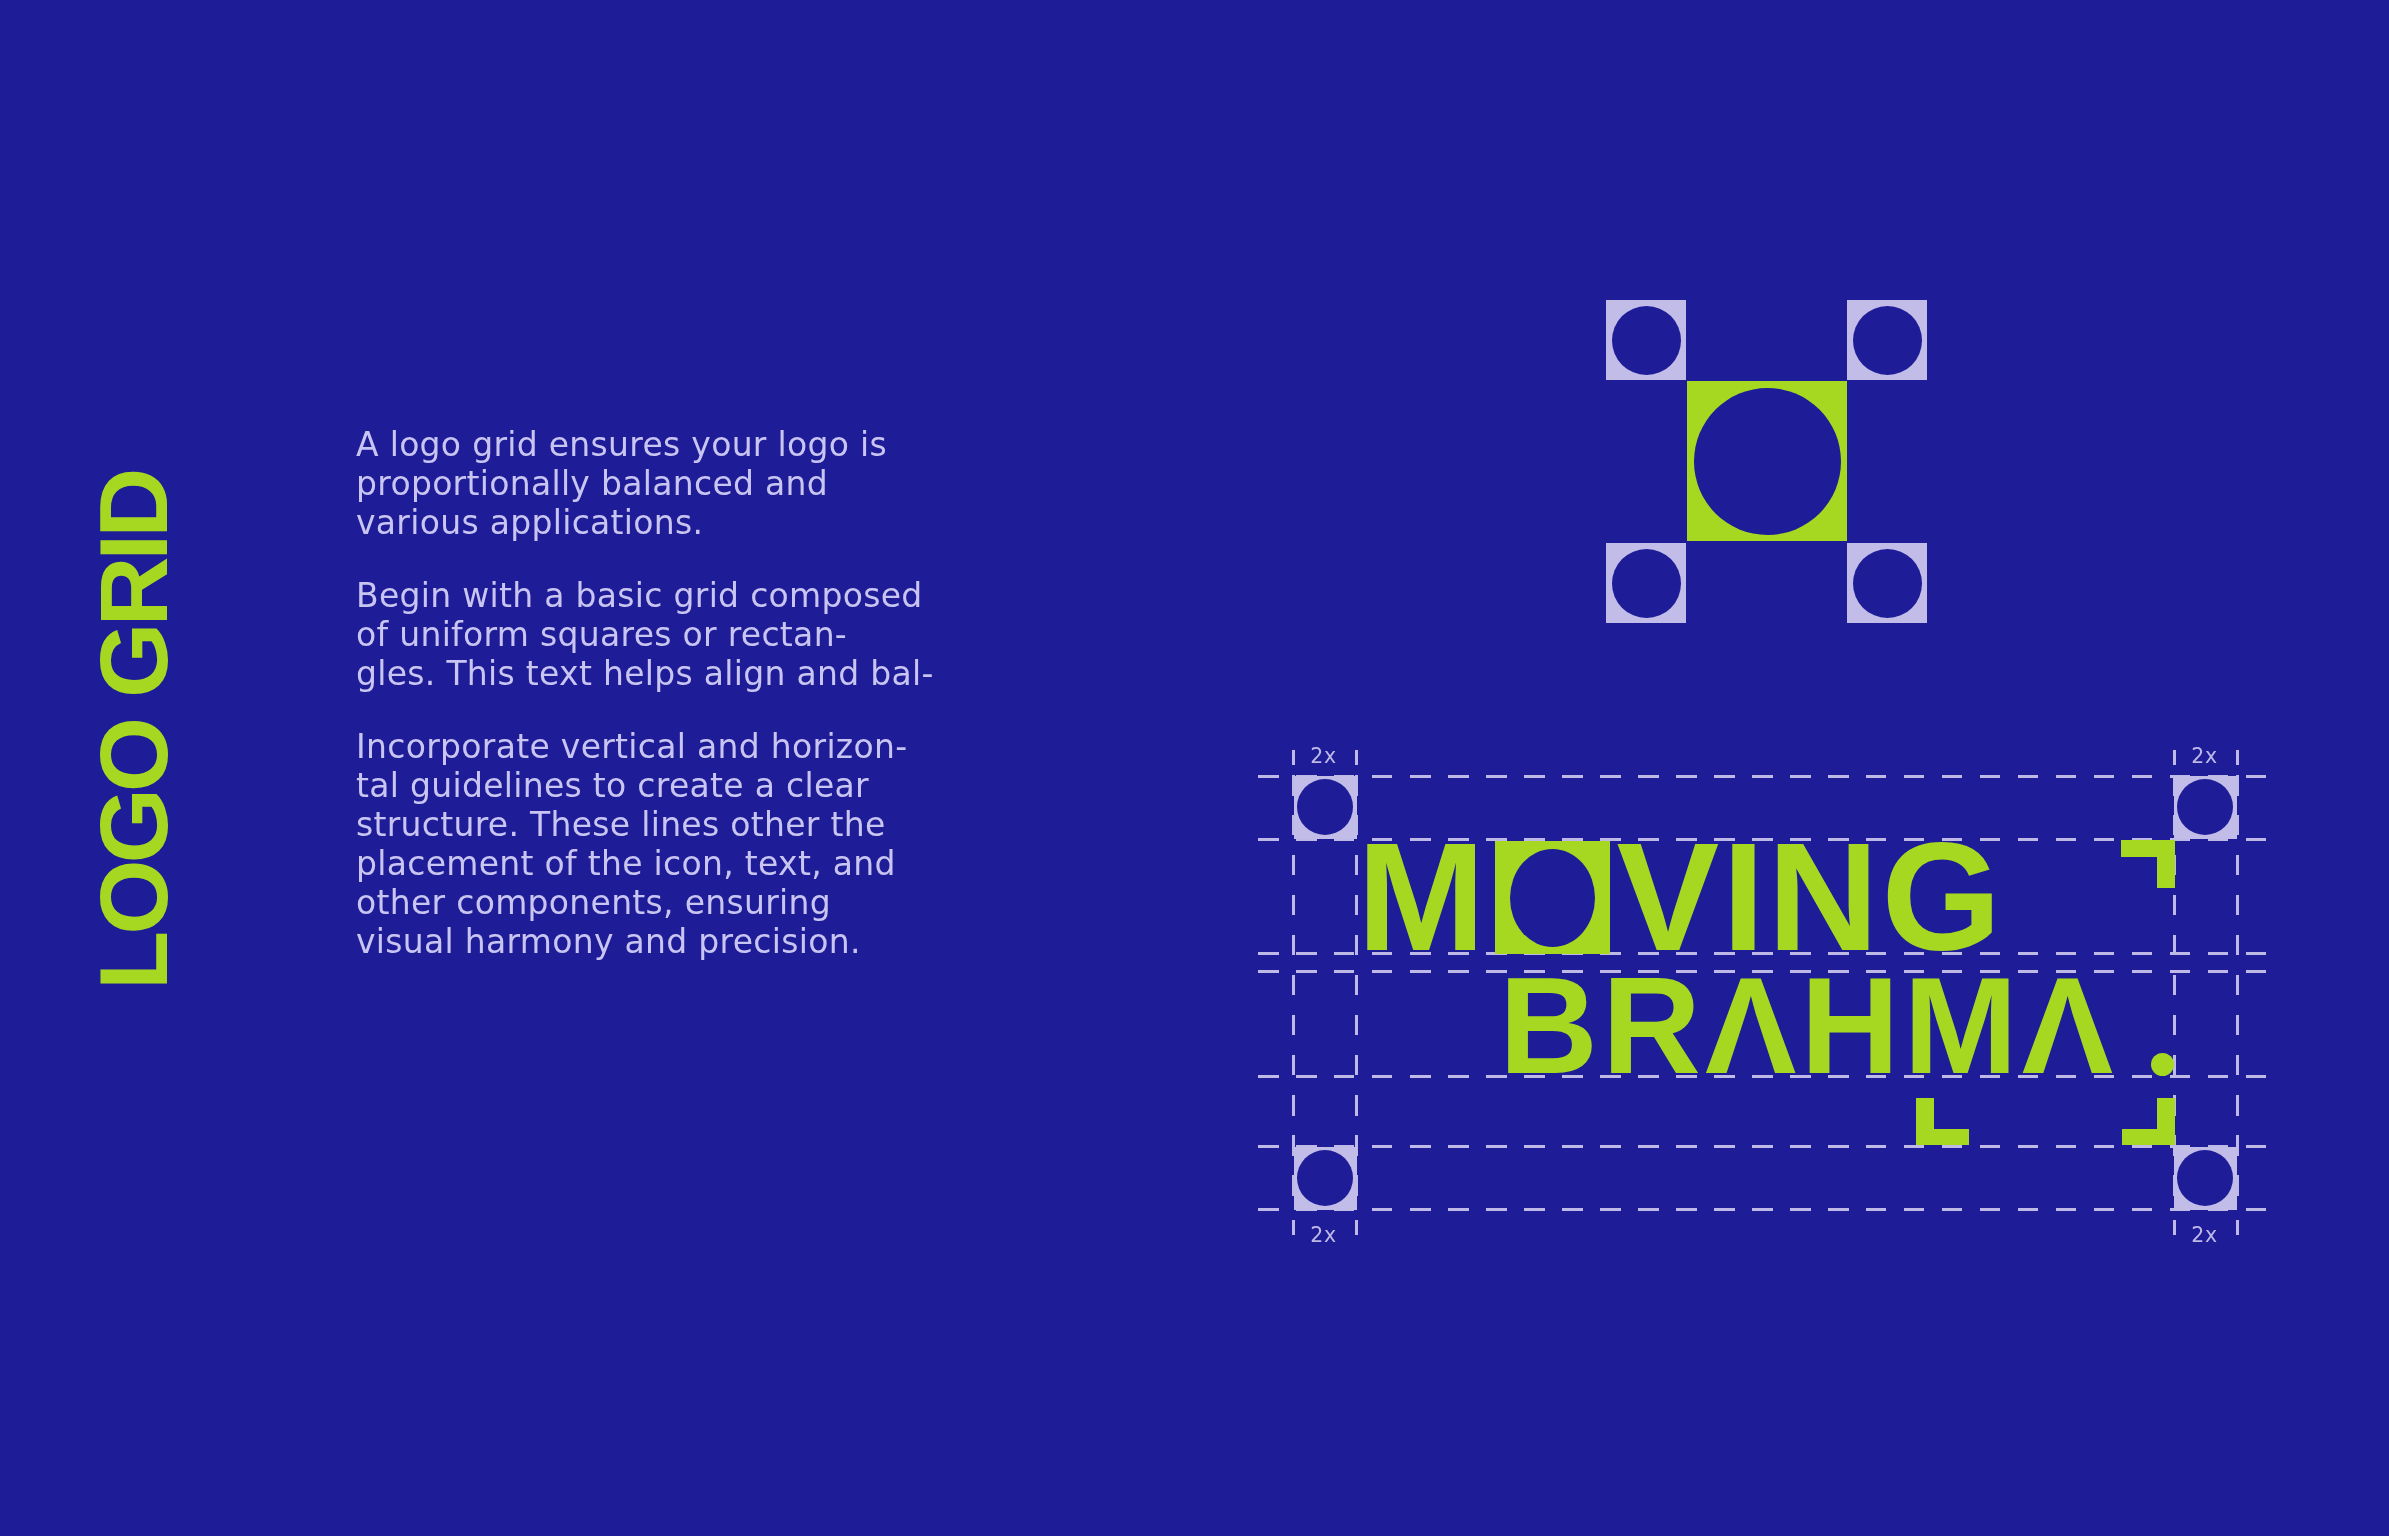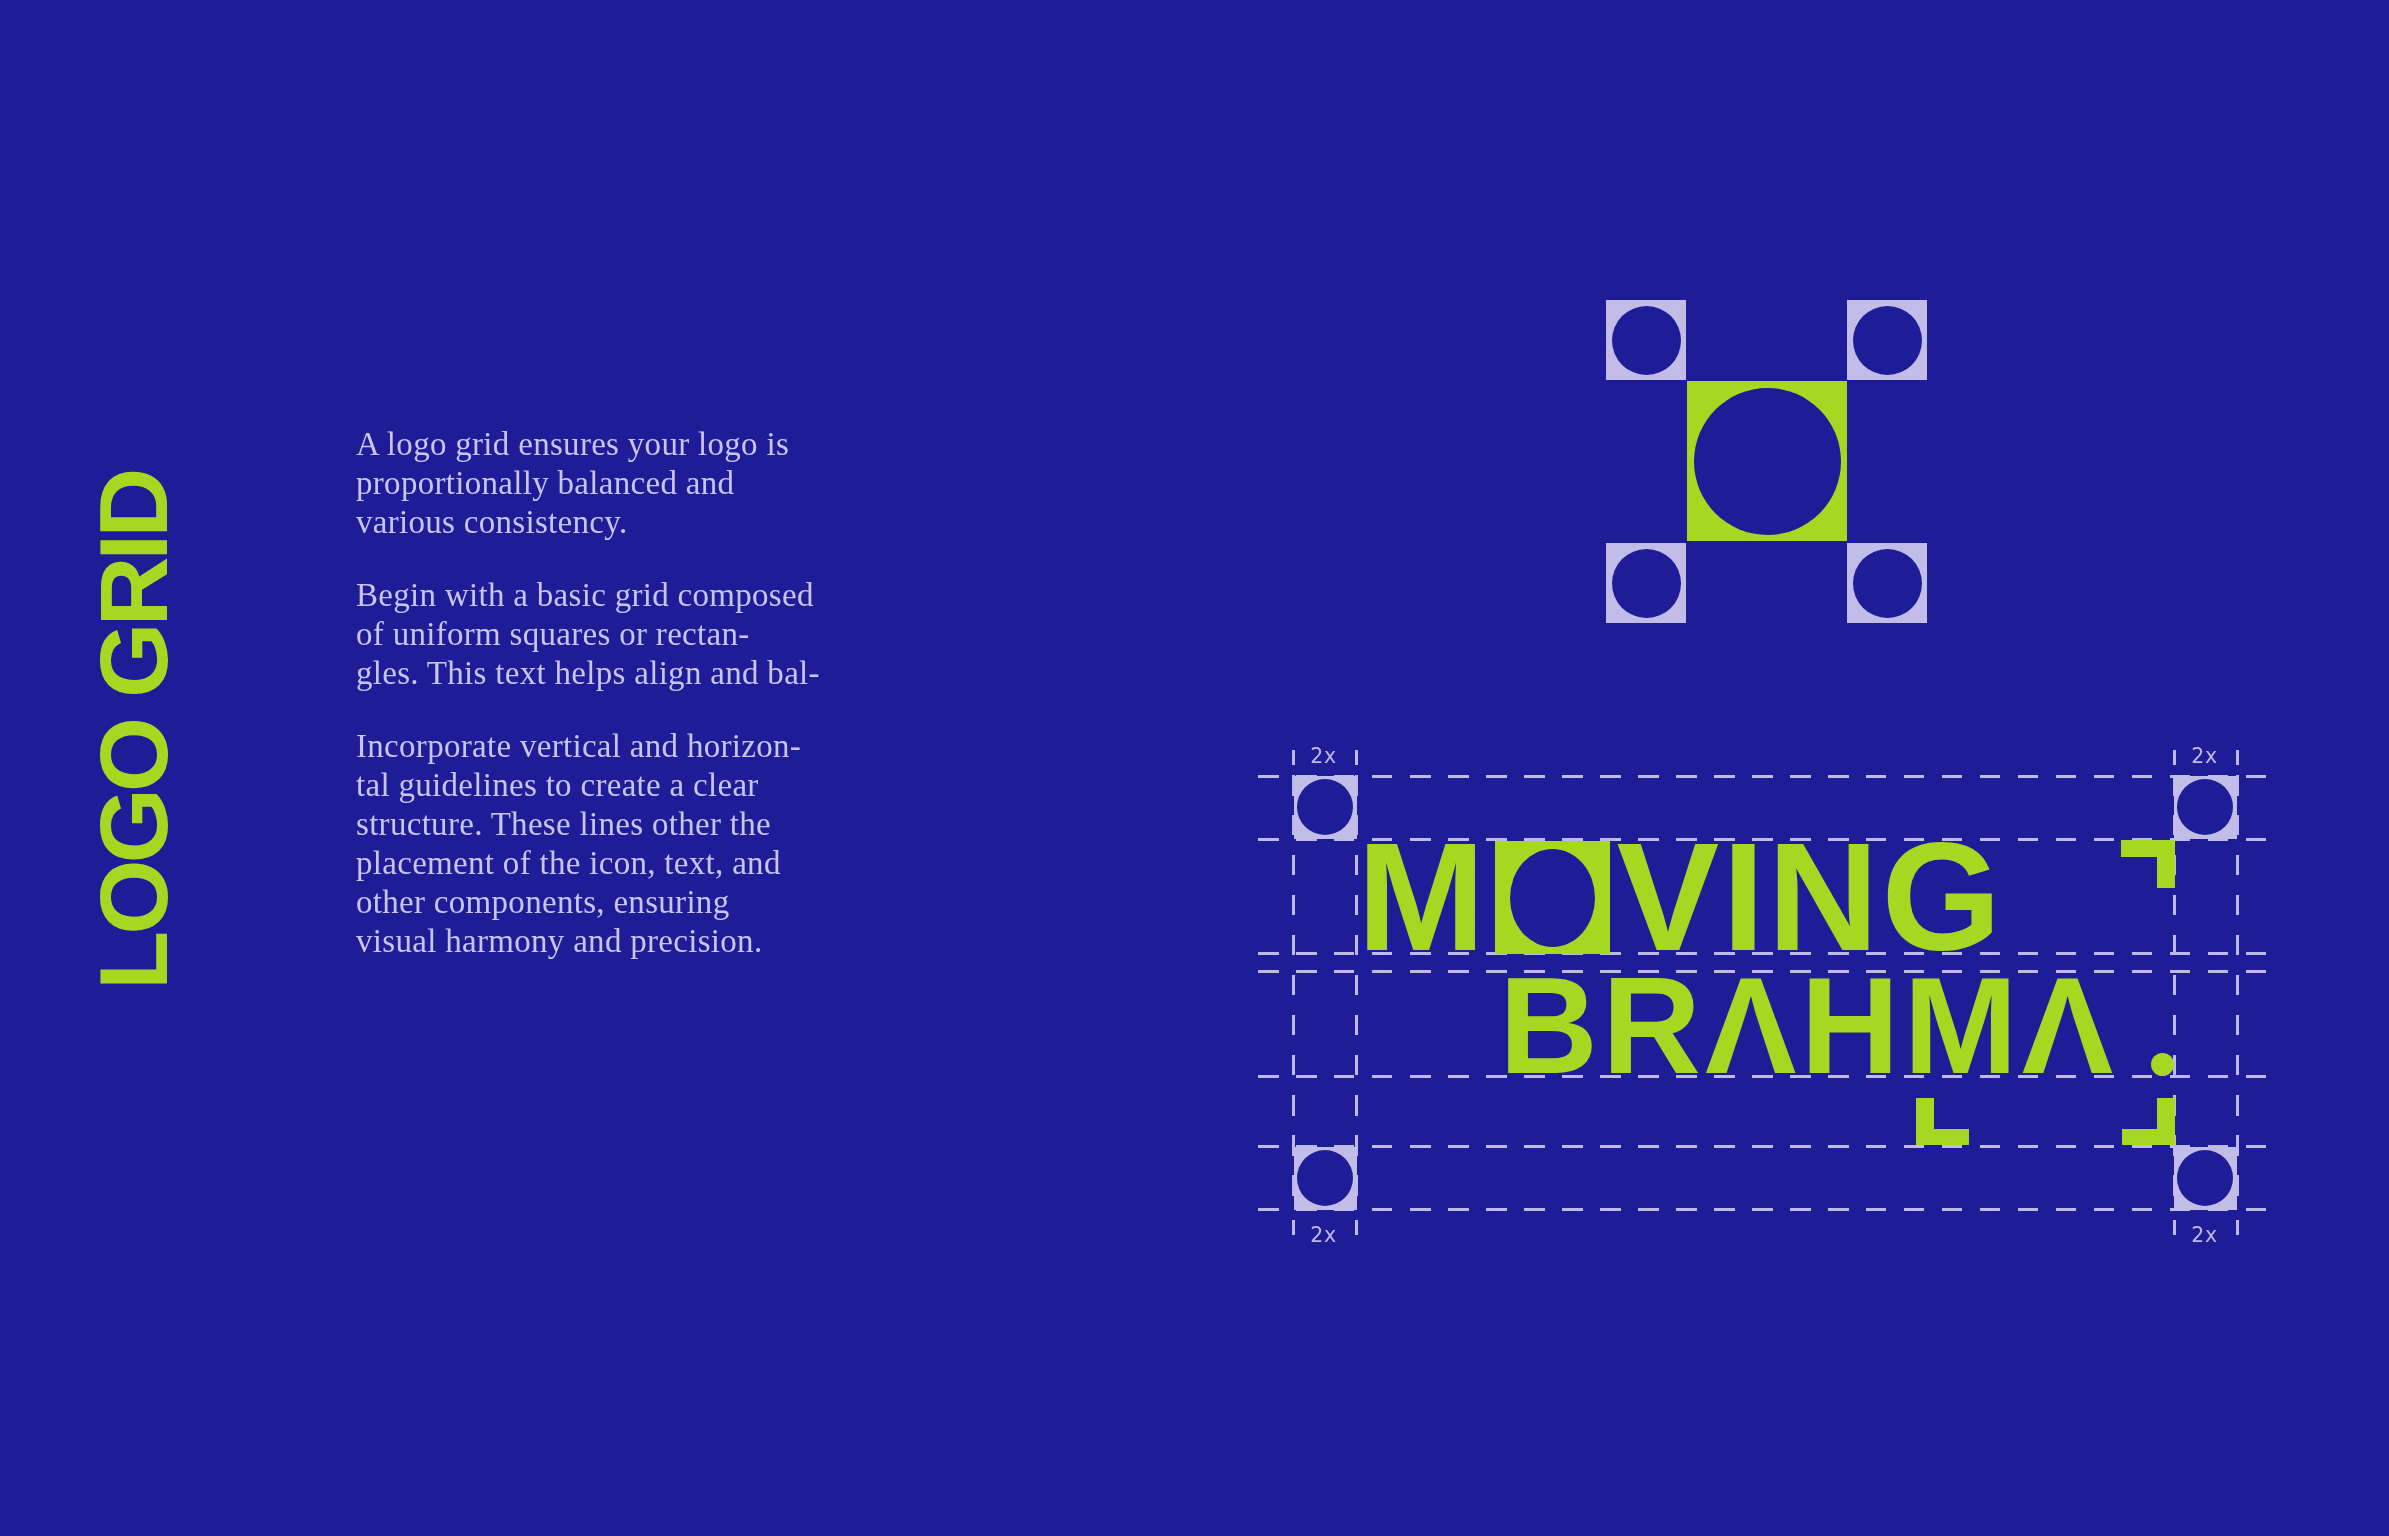--- a/index.html
+++ b/index.html
@@ -39,21 +39,21 @@
   .article{
     position:absolute;
     left:356px; top:425px;
     width:560px;
     color:var(--body-text);
     font-size:33px;
     line-height:39px;
     letter-spacing:0.3px;
   }
   .article .para{margin-bottom:34px;}
-  .article .line{white-space:nowrap;font-family:Liberation Serif, serif;}
+  .article .line{white-space:nowrap;}
 
   
   .mark-square{position:absolute;}
   .mark-square .hole{
     position:absolute;
     background:var(--background);
     border-radius:50%;
   }
 
   
@@ -139,21 +139,21 @@
 <body>
 
 <div class="stage">
 
   <div class="vertical-title">LOGO GRID</div>
 
   <div class="article">
     <div class="para">
       <div class="line">A logo grid ensures your logo is</div>
       <div class="line">proportionally balanced and</div>
-      <div class="line">various consistency.</div>
+      <div class="line">various applications.</div>
     </div>
     <div class="para">
       <div class="line">Begin with a basic grid composed</div>
       <div class="line">of uniform squares or rectan-</div>
       <div class="line">gles. This text helps align and bal-</div>
     </div>
     <div class="para">
       <div class="line">Incorporate vertical and horizon-</div>
       <div class="line">tal guidelines to create a clear</div>
       <div class="line">structure. These lines other the</div>

